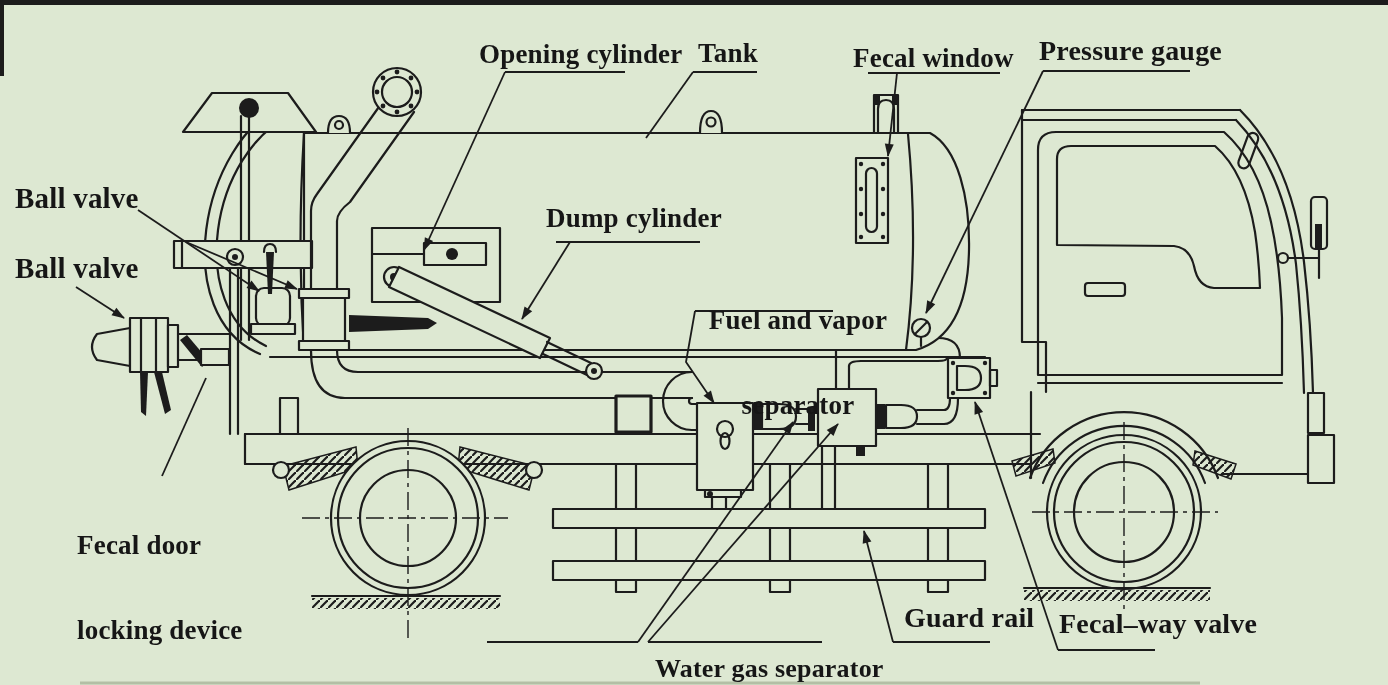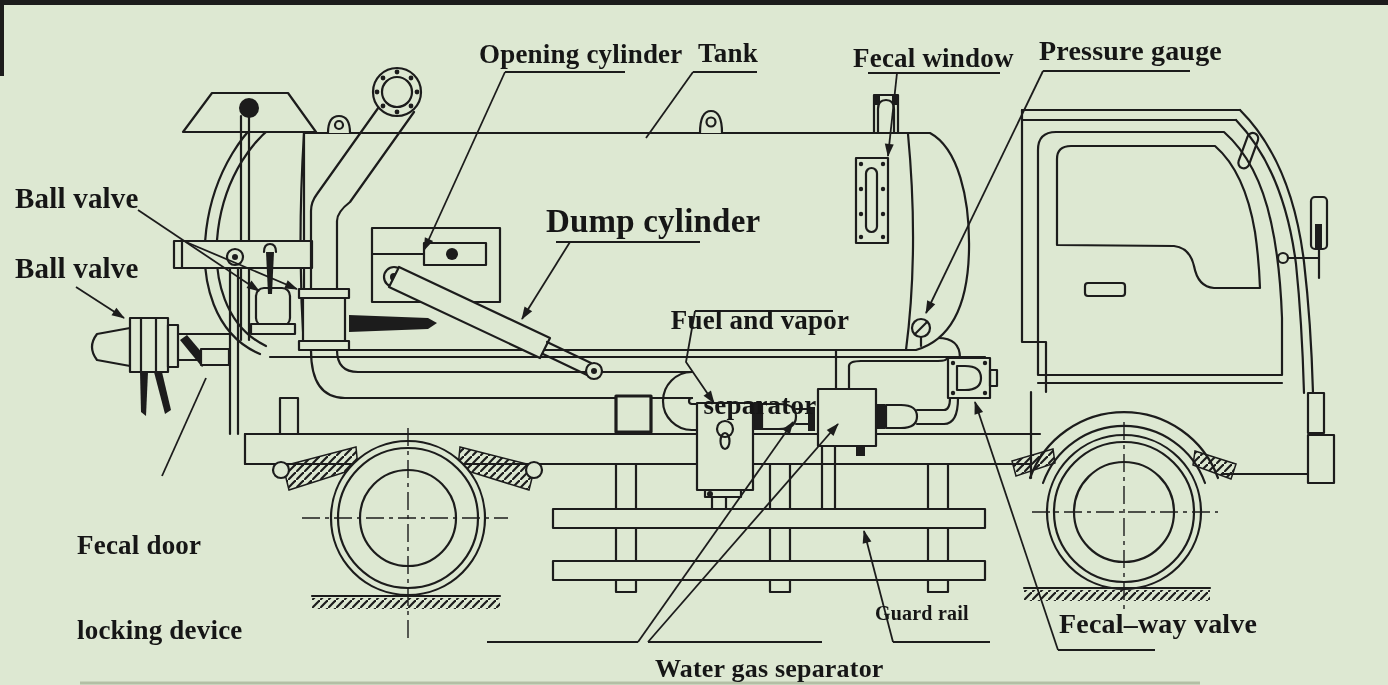--- a/index.html
+++ b/index.html
@@ -320,26 +320,26 @@
     <line x1="80" y1="683" x2="1200" y2="683" stroke="#a9b59b" stroke-width="3" opacity="0.8"></line>
   </g>
 </svg>
 
 <div class="lbl" style="left:479px;top:40px;font-size:27px;">Opening cylinder</div>
 <div class="lbl" style="left:698px;top:39px;font-size:27px;">Tank</div>
 <div class="lbl" style="left:853px;top:44px;font-size:27px;">Fecal window</div>
 <div class="lbl" style="left:1039px;top:36px;font-size:28px;">Pressure gauge</div>
 <div class="lbl" style="left:15px;top:183px;font-size:29px;">Ball valve</div>
 <div class="lbl" style="left:15px;top:253px;font-size:29px;">Ball valve</div>
-<div class="lbl" style="left:546px;top:204px;font-size:33px;">Dump cylinder</div>
-<div class="lbl center" style="left:660px;top:249px;width:200px;font-size:27px;">
+<div class="lbl" style="left:546px;top:204px;font-size:27px;">Dump cylinder</div>
+<div class="lbl center" style="left:698px;top:249px;width:200px;font-size:27px;">
   <span class="row">Fuel and vapor</span>
   <span class="row">separator</span>
 </div>
 <div class="lbl" style="left:77px;top:474px;font-size:27px;">
   <span class="row">Fecal door</span>
   <span class="row">locking device</span>
 </div>
 <div class="lbl" style="left:655px;top:611px;font-size:26px;margin-top:44px;">Water gas separator</div>
-<div class="lbl" style="left:875px;top:603px;font-size:20px;">Guard rail</div>
+<div class="lbl" style="left:904px;top:603px;font-size:28px;">Guard rail</div>
 <div class="lbl" style="left:1059px;top:609px;font-size:28px;">Fecal–way valve</div>
 
 </div>
 
 </body></html>

